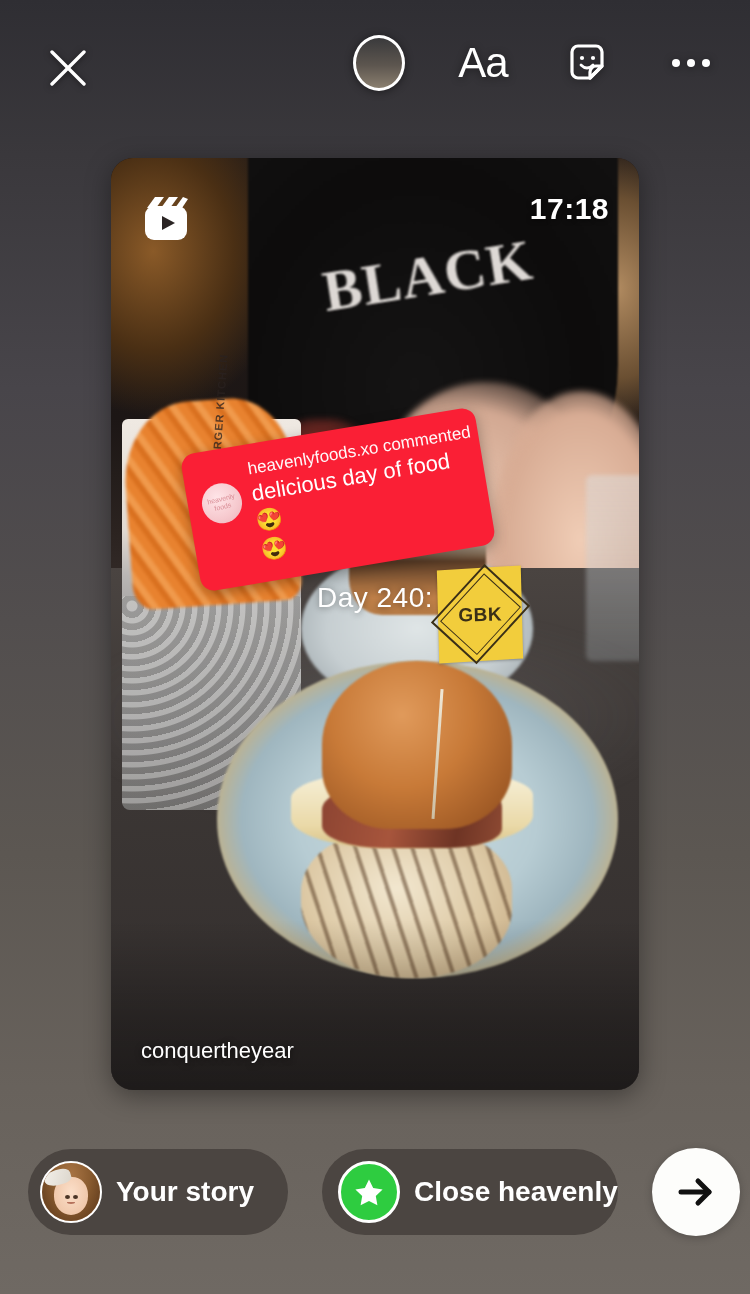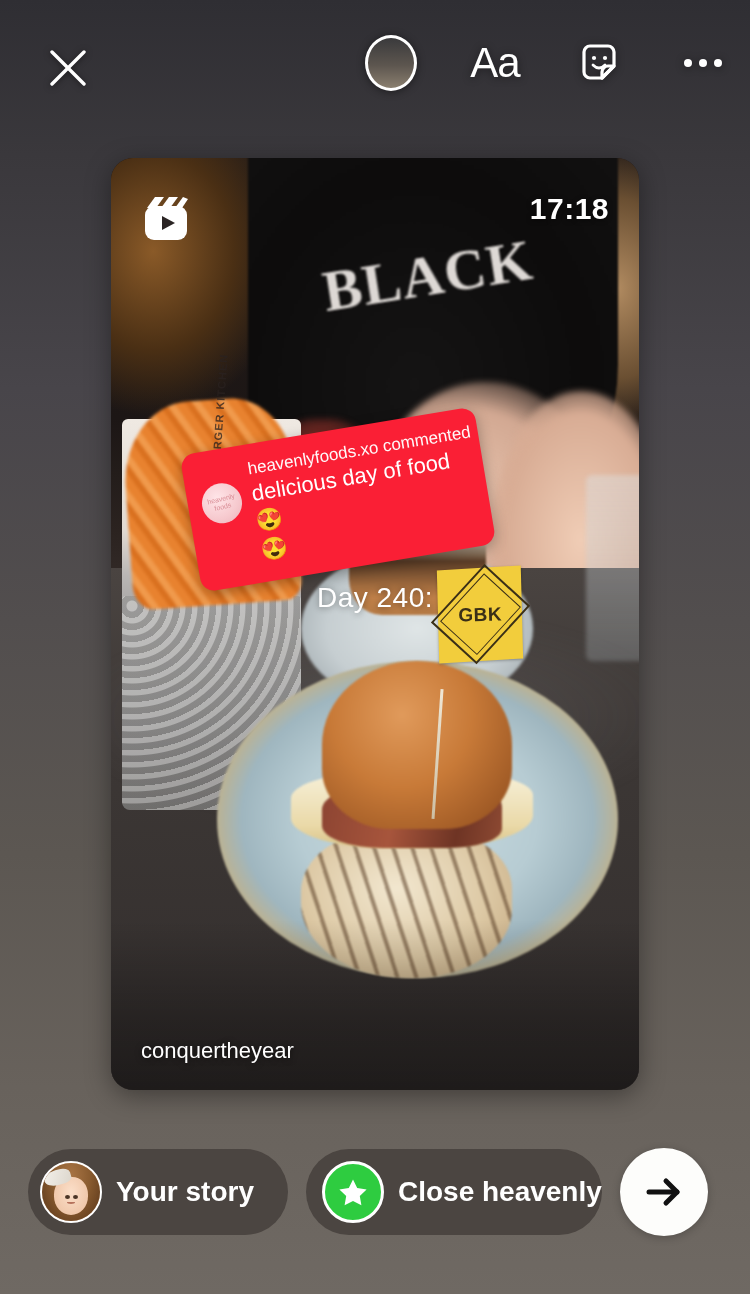--- a/index.html
+++ b/index.html
@@ -22,21 +22,21 @@
     display:flex; align-items:center;
   }
   .tb-close {
     position:absolute; left:40px; top:40px;
     width:56px; height:56px;
     display:flex; align-items:center; justify-content:center;
     cursor:pointer;
   }
   .tb-close svg { filter: drop-shadow(0 1px 3px rgba(0,0,0,.5)); }
   .tb-right {
-    position:absolute; right:16px; top:32px;
+    position:absolute; right:28px; top:32px;
     display:flex; align-items:center; gap:42px;
   }
   .tb-btn {
     width:62px; height:62px;
     display:flex; align-items:center; justify-content:center;
     cursor:pointer;
     filter: drop-shadow(0 1px 4px rgba(0,0,0,.45));
   }
   .circle-tool {
     width:52px; height:56px; border-radius:50%;
@@ -295,21 +295,21 @@
     color:#ffffff; font-size:22px; line-height:1.3;
     margin-top:1px;
     word-break:break-word;
   }
 
   
   .actionbar {
     position:absolute; left:0; bottom:0; width:664px; height:204px;
     display:flex; align-items:center;
     padding:0 28px;
-    gap:18px;
+    gap:34px;
   }
   .pill {
     height:86px;
     background:#4b4541;
     border-radius:43px;
     display:flex; align-items:center;
     padding:0 34px 0 12px;
     cursor:pointer;
   }
   .pill-story { width:296px; }

